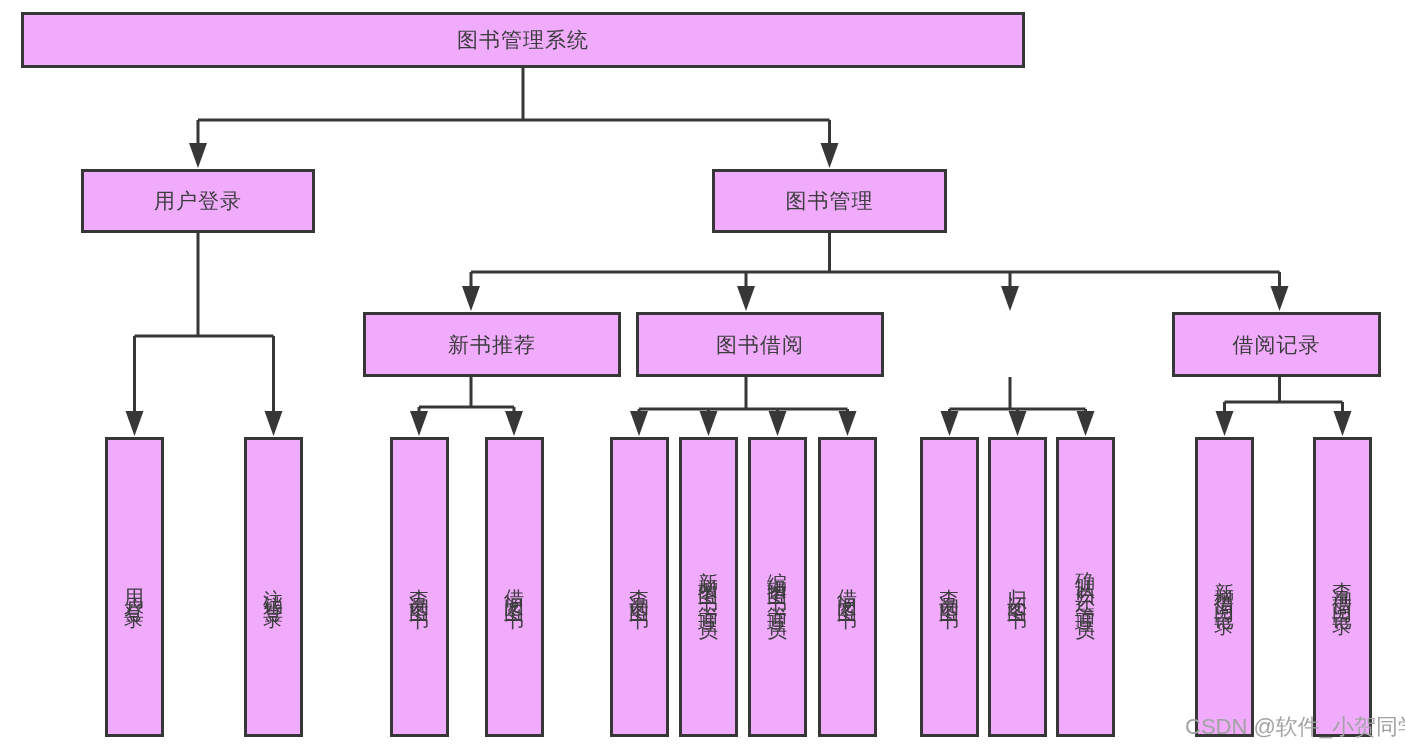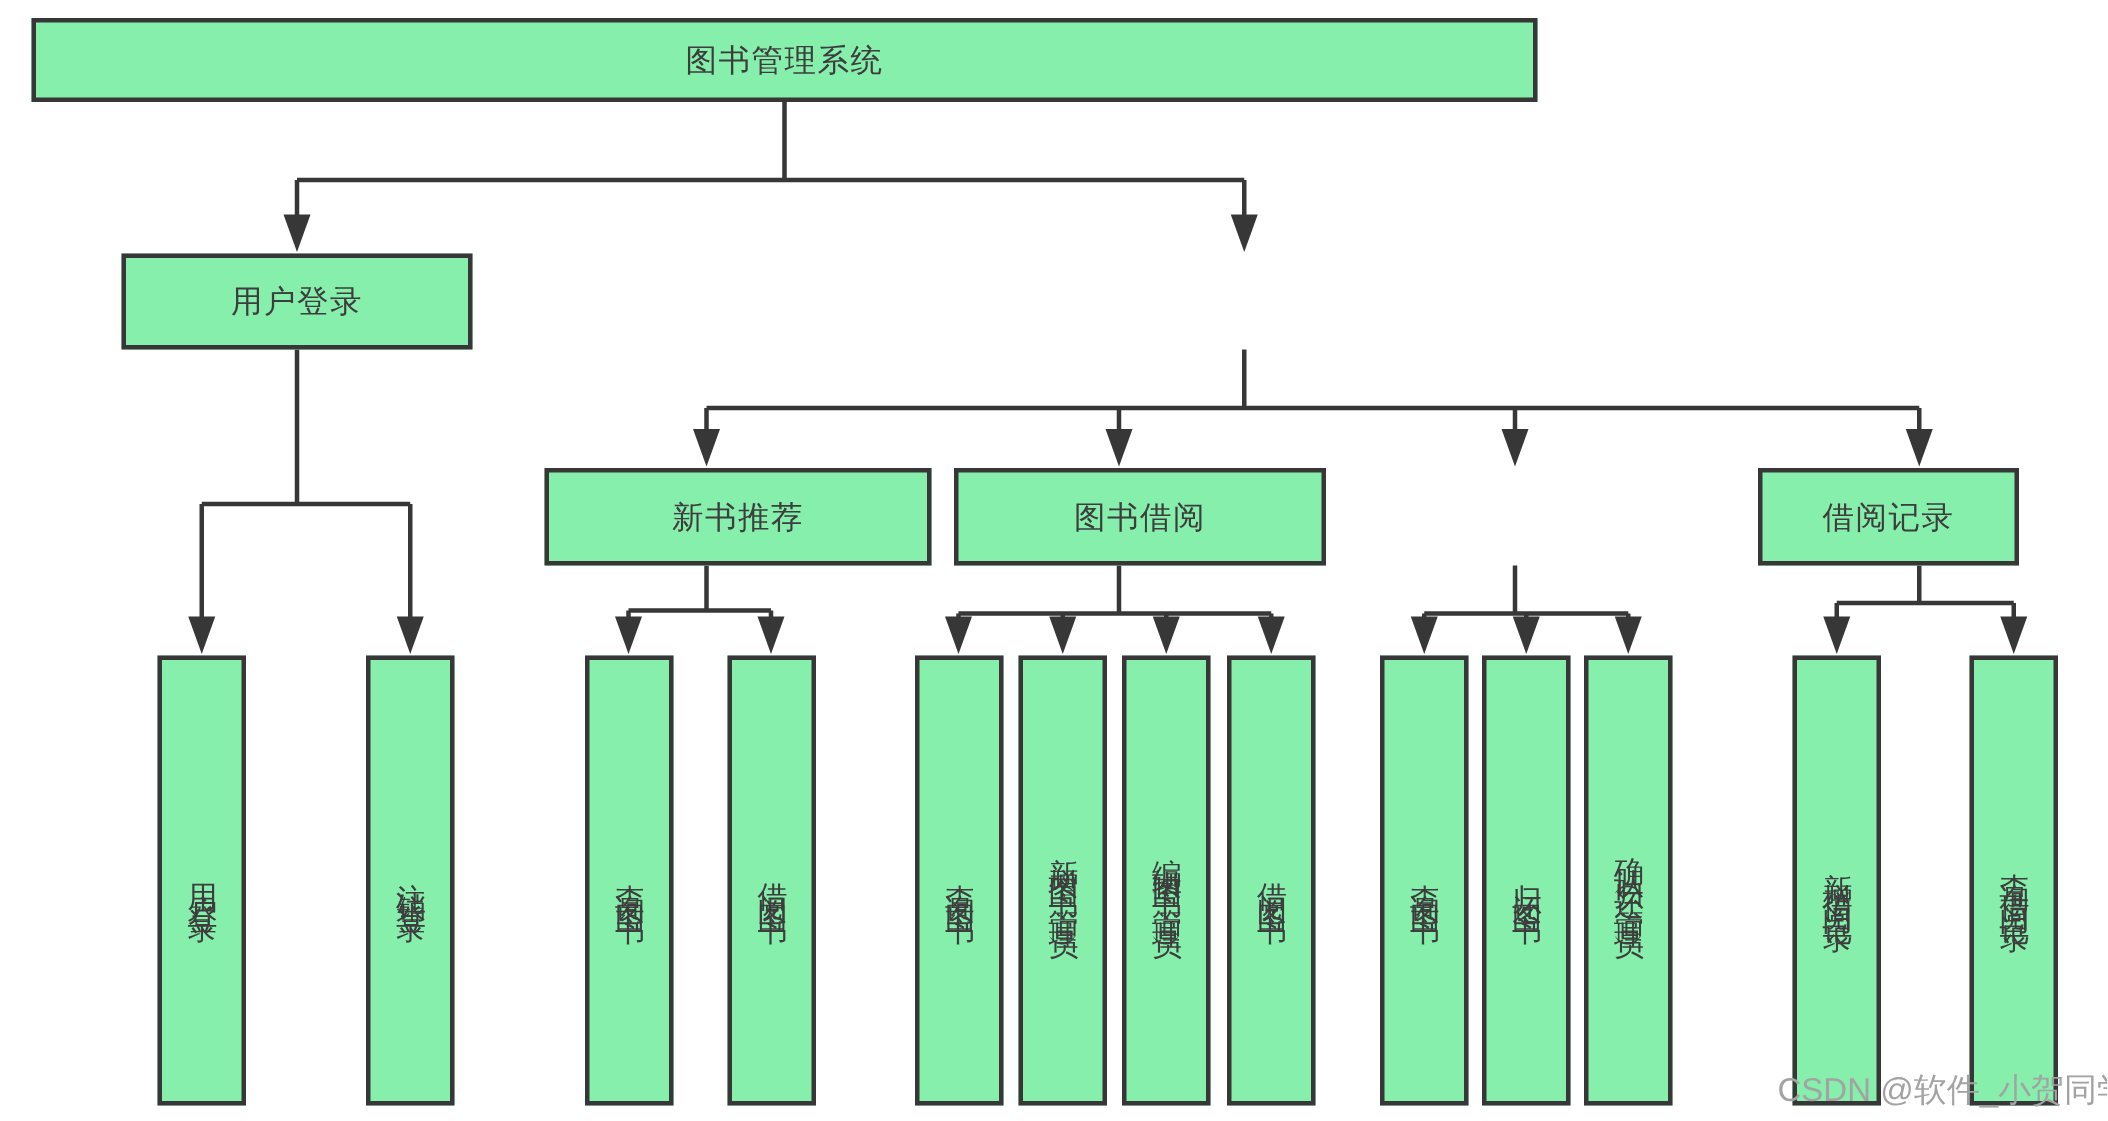--- a/index.html
+++ b/index.html
@@ -14,36 +14,36 @@
   #wires {
     position: absolute;
     left: 0; top: 0;
     width: 1405px; height: 747px;
     z-index: 0;
   }
   .node {
     position: absolute;
     box-sizing: border-box;
     border: 3px solid #373737;
-    background: #86efac;
+    background: #f0abfc;
     color: #3d3d3d;
     display: flex;
     align-items: center;
     justify-content: center;
     z-index: 1;
   }
   .node.h { font-size: 21px; letter-spacing: 1px; }
   .node.root   { left: 21px;   top: 12px;  width: 1004px; height: 56px; }
   .node.lvl2a  { left: 81px;   top: 169px; width: 234px;  height: 64px; }
   .node.lvl2b  { left: 712px;  top: 169px; width: 235px;  height: 64px; }
   .node.lvl3   { top: 312px; height: 65px; }
   .node.l3a { left: 363px;  width: 258px; }
   .node.l3b { left: 636px;  width: 248px; }
   .node.l3c { left: 903px;  width: 215px; }
-  .node.l3d { left: 1172px; width: 174px; text-align: center; }
+  .node.l3d { left: 1172px; width: 209px; text-align: center; }
   .node.leaf {
     top: 437px;
     width: 59px;
     height: 300px;
   }
   .leaf span {
     writing-mode: vertical-lr;
     text-orientation: mixed;
     font-size: 20px;
     letter-spacing: 7px;
@@ -122,20 +122,23 @@
     </g>
   </svg>
 
   <div class="node h root">
     <span>图书管理系统</span>
   </div>
 
   <div class="node h lvl2a">
     <span>用户登录</span>
   </div>
+  <div class="node h lvl2b">
+    <span>图书管理</span>
+  </div>
 
   <div class="node h lvl3 l3a">
     <span>新书推荐</span>
   </div>
   <div class="node h lvl3 l3b">
     <span>图书借阅</span>
   </div>
   <div class="node h lvl3 l3d">
     <span>借阅记录</span>
   </div>

